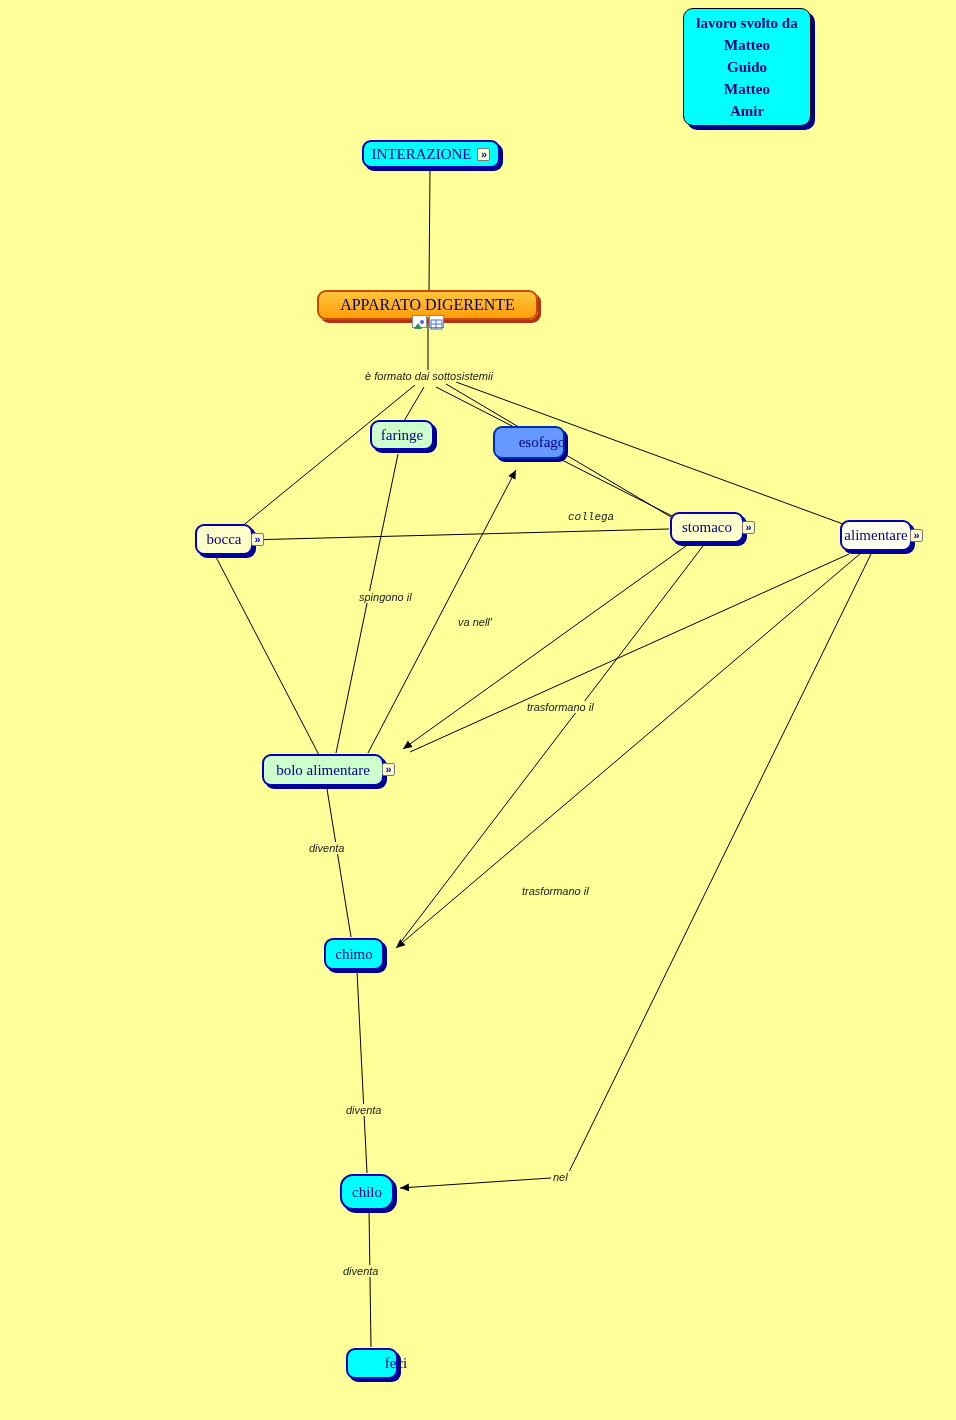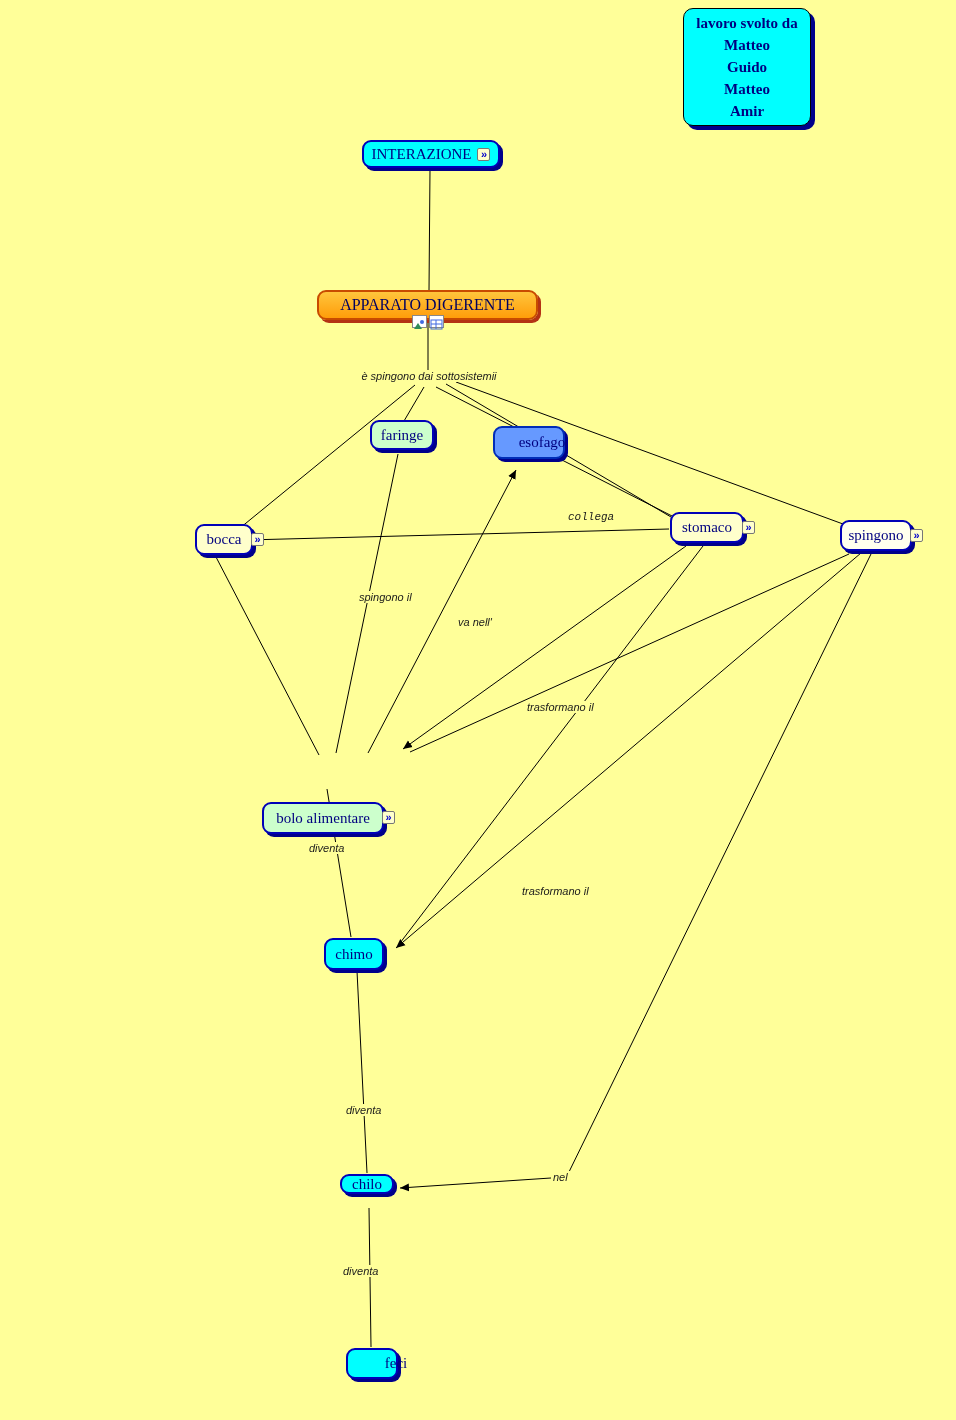--- a/index.html
+++ b/index.html
@@ -134,21 +134,21 @@
             <circle cx="9" cy="3" r="2" fill="#4169E1"></circle>
           </svg></span>
       <span class="res-icon"><svg width="13" height="11">
             <rect x="1" y="1" width="11" height="9" fill="none" stroke="#4169E1"></rect>
             <line x1="1" y1="5" x2="12" y2="5" stroke="#4169E1"></line>
             <line x1="6" y1="1" x2="6" y2="10" stroke="#4169E1"></line>
           </svg></span>
     </span>
   </div>
 
-  <div class="edge-label" style="left:352px;top:370px;width:150px;text-align:center;">è spingono dai sottosistemii</div>
+  <div class="edge-label" style="left:352px;top:370px;width:150px;text-align:center;">è formato dai sottosistemii</div>
   <div class="edge-label" style="left:566px;top:511px;font-family:Liberation Mono, monospace;">collega</div>
   <div class="edge-label" style="left:357px;top:591px;">spingono il</div>
   <div class="edge-label" style="left:456px;top:616px;text-align:right;">va nell'</div>
   <div class="edge-label" style="left:525px;top:701px;">trasformano il</div>
   <div class="edge-label" style="left:307px;top:842px;">diventa</div>
   <div class="edge-label" style="left:520px;top:885px;">trasformano il</div>
   <div class="edge-label" style="left:344px;top:1104px;">diventa</div>
   <div class="edge-label" style="left:551px;top:1171px;">nel</div>
   <div class="edge-label" style="left:341px;top:1265px;">diventa</div>
 
@@ -164,34 +164,34 @@
     <span>bocca</span>
     <span class="expand-icon edge-attached">»</span>
   </div>
 
   <div class="node cream" style="left:670px;top:512px;width:74px;height:31px;">
     <span>stomaco</span>
     <span class="expand-icon edge-attached">»</span>
   </div>
 
   <div class="node whiteish" style="left:840px;top:520px;width:72px;height:31px;">
-    <span>spingono</span>
+    <span>alimentare</span>
     <span class="expand-icon edge-attached">»</span>
   </div>
 
-  <div class="node green" style="left:262px;top:754px;width:122px;height:32px;margin-top:48px;">
+  <div class="node green" style="left:262px;top:754px;width:122px;height:32px;">
     <span>bolo alimentare</span>
     <span class="expand-icon edge-attached">»</span>
   </div>
 
   <div class="node cyan" style="left:324px;top:938px;width:60px;height:32px;">
     <span>chimo</span>
   </div>
 
-  <div class="node cyan" style="left:340px;top:1174px;width:54px;height:20px;">
+  <div class="node cyan" style="left:340px;top:1174px;width:54px;height:36px;border-radius:13px;">
     <span>chilo</span>
   </div>
 
   <div class="node cyan" style="left:346px;top:1348px;width:49px;height:31px;padding-left:48px;">
     <span>feci</span>
   </div>
 
 </div>
 
 </body></html>

